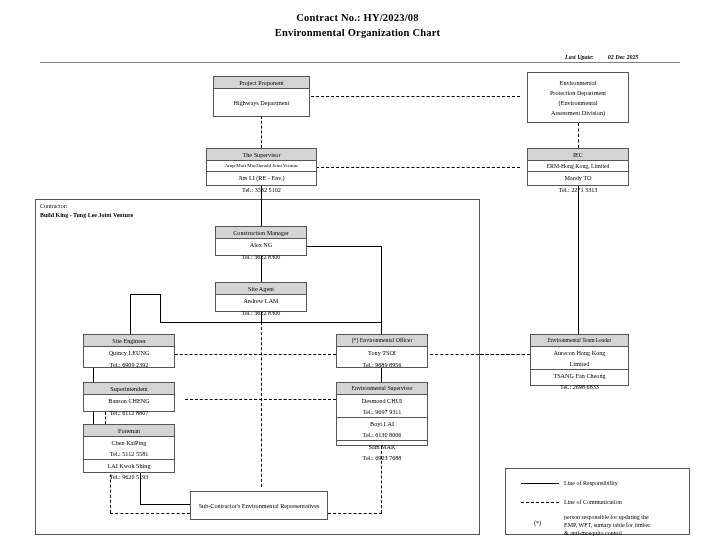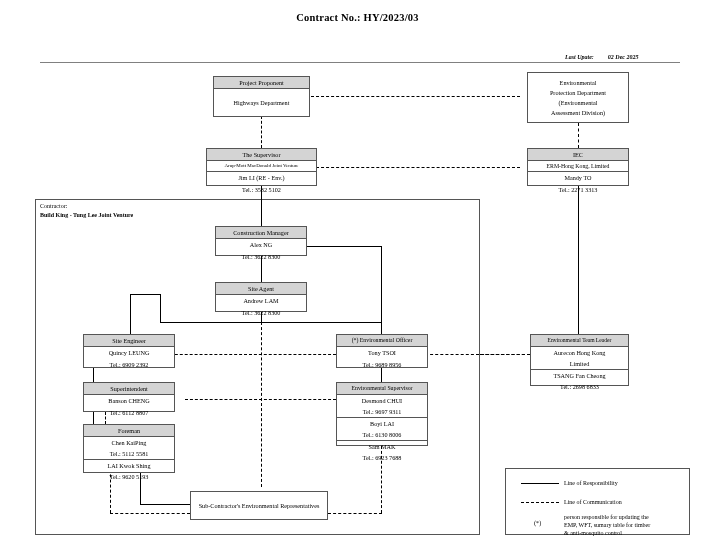--- a/index.html
+++ b/index.html
@@ -139,21 +139,22 @@
   }
   .legend-star { position: absolute; font-size: 6.2px; }
   .legend-text { position: absolute; font-size: 6px; line-height: 8.5px; }
 </style>
 </head>
 <body>
 
 <div id="sheet">
 
   <div class="title-block">
-    <div>Contract No.: HY/2023/03</div>
+    <div>Contract No.: HY/2023/08</div>
+    <div>Environmental Organization Chart</div>
   </div>
   <div class="hrule"></div>
   <div class="last-update">
     <span>Last Upate:</span><span class="lu-date">02 Dec 2025</span>
   </div>
 
   <div class="contractor-frame" style="left:35px; top:199px; width:445px; height:336px;"></div>
   <div class="contractor-label" style="left:40px; top:202px;">
     <div class="c1">Contractor:</div>
     <div class="c2">Build King - Tung Lee Joint Venture</div>

